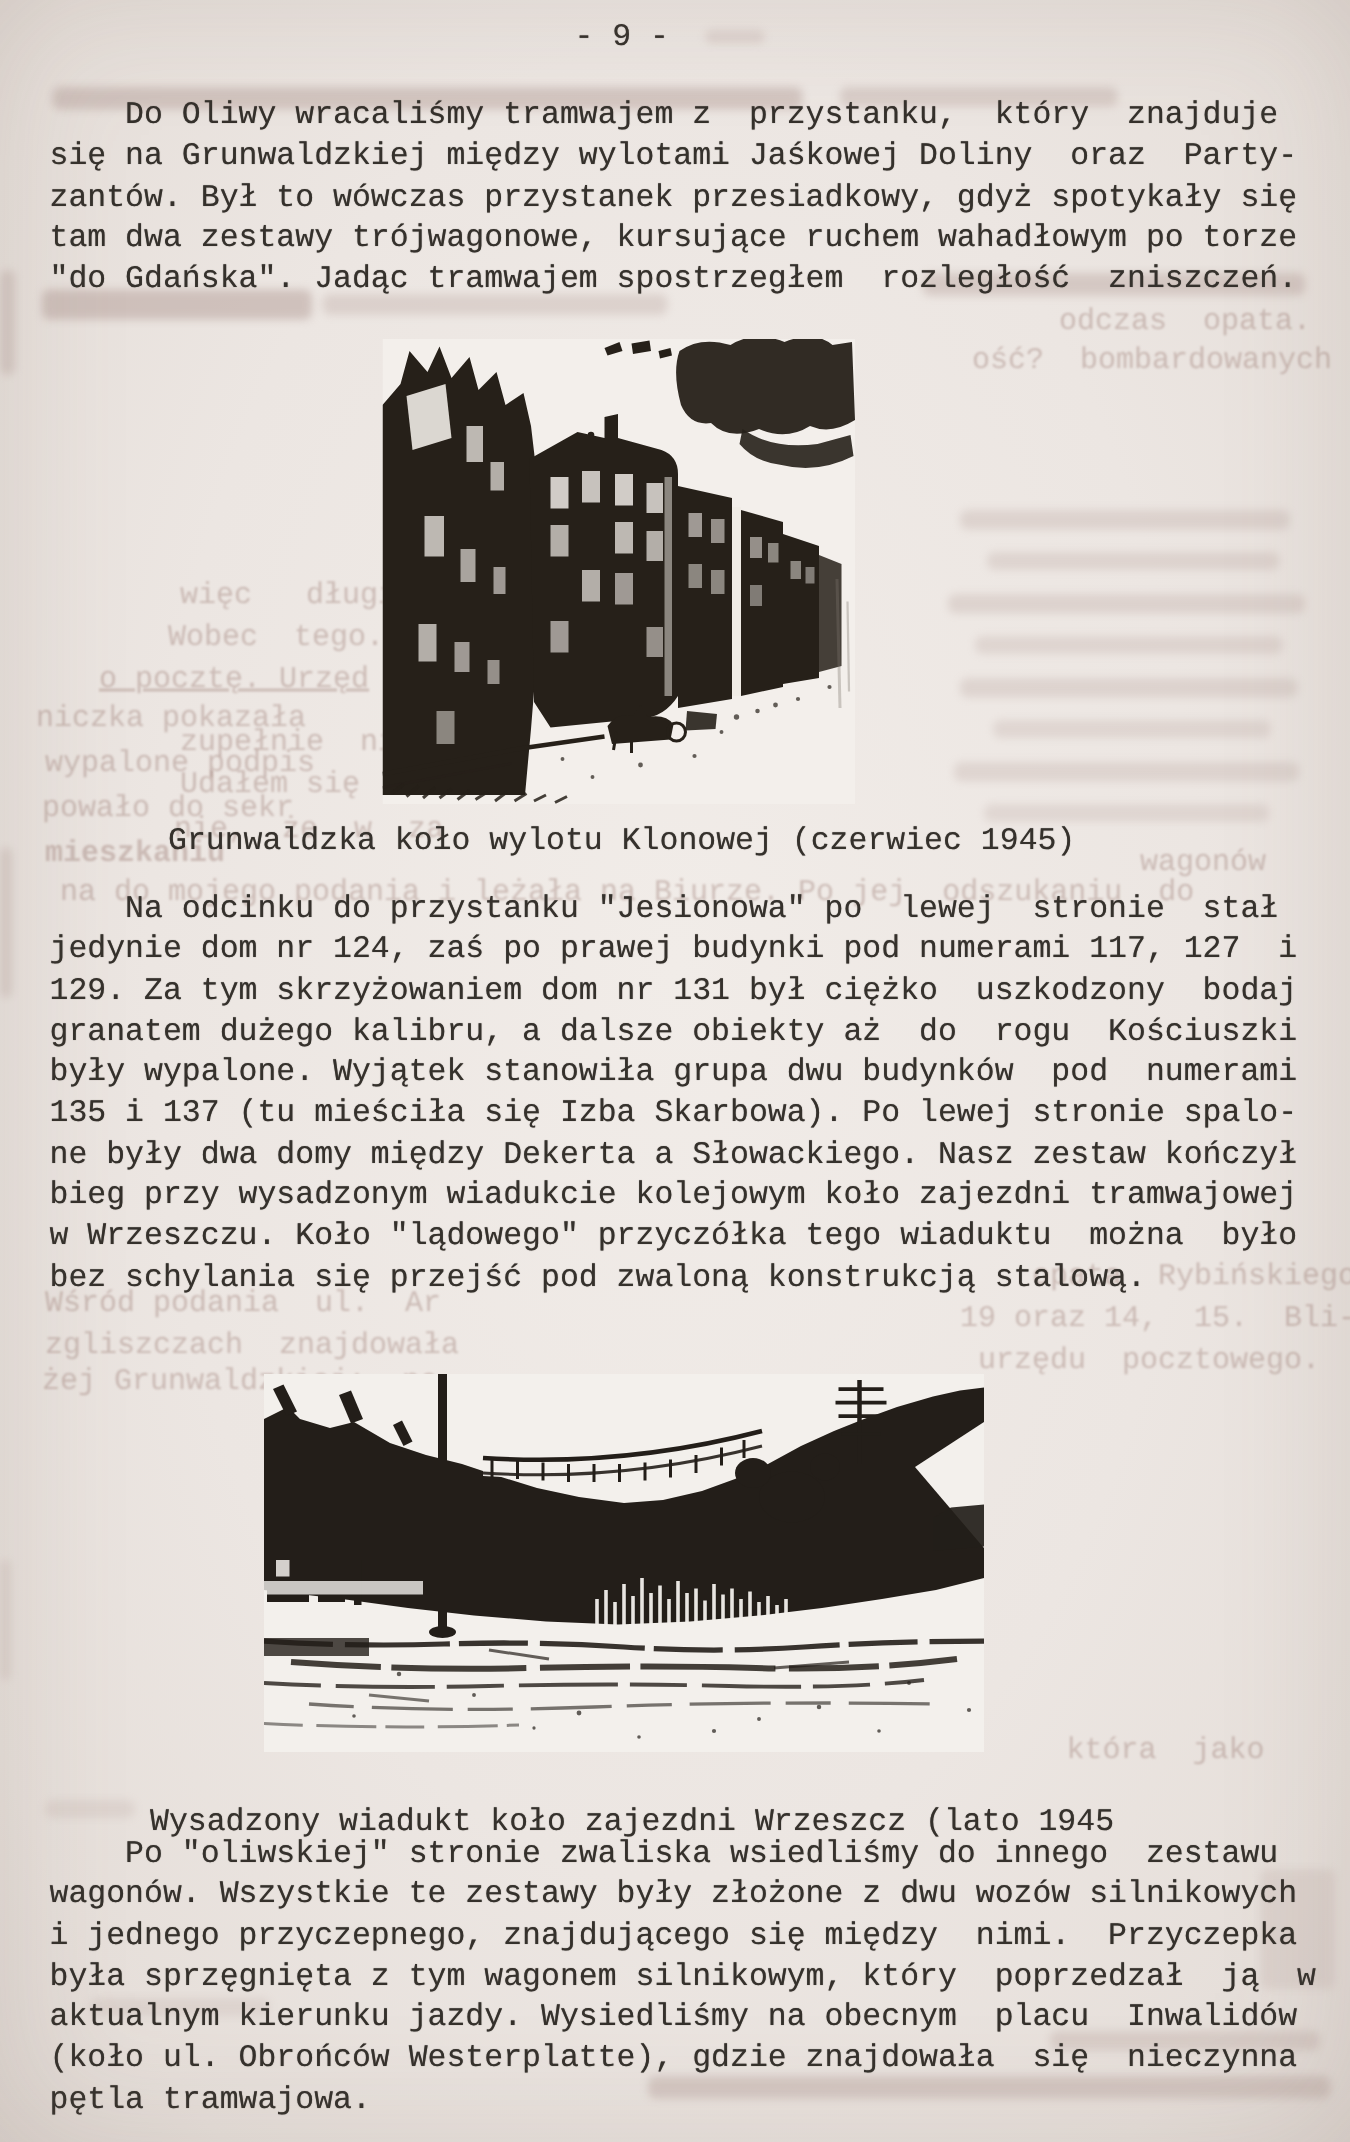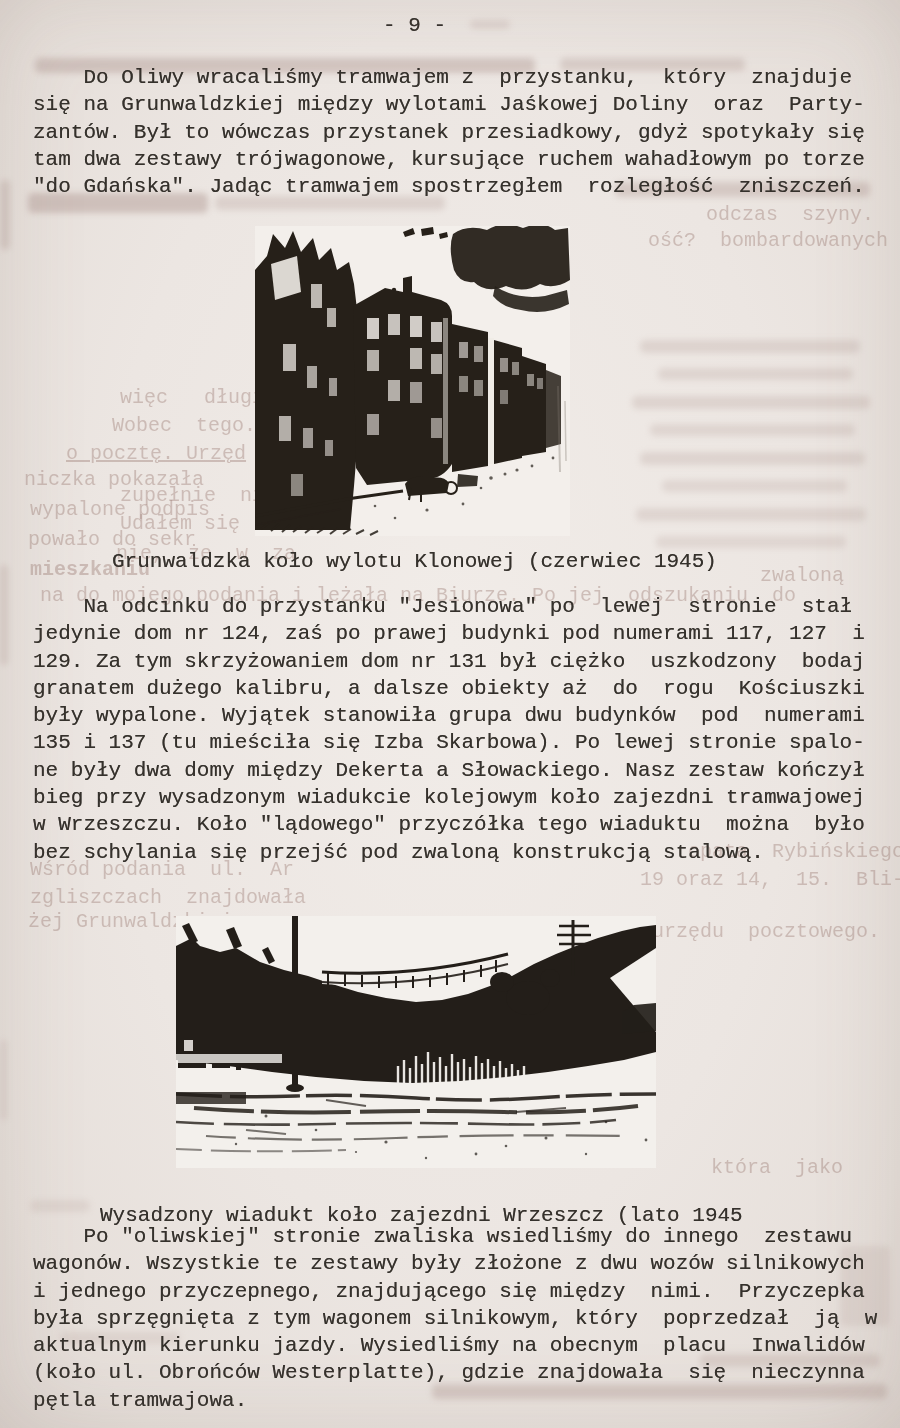--- a/index.html
+++ b/index.html
@@ -14,40 +14,40 @@
     color:rgba(155,122,116,0.40);filter:blur(0.7px);}
   .smudge{position:absolute;z-index:1;background:#b49e98;filter:blur(3px);border-radius:5px;}
   svg.photo{position:absolute;z-index:2;}
 </style>
 </head>
 <body>
 
 <div class="page">
 
   <div id="bleed">
-      <div class="ghost" style="left: 706px; top: 205px;">odczas  szyny.</div>
+      <div class="ghost" style="left: 706px; top: 205px;">odczas  opata.</div>
       <div class="ghost" style="left: 648px; top: 231px;">ość?  bombardowanych</div>
       <div class="ghost" style="left: 120px; top: 388px;">więc   długi</div>
       <div class="ghost" style="left: 112px; top: 416px;">Wobec  tego.</div>
       <div class="ghost" style="left: 66px; top: 444px; text-decoration: underline;">o pocztę. Urzęd</div>
       <div class="ghost" style="left: 24px; top: 470px;">niczka pokazała</div>
       <div class="ghost" style="left: 120px; top: 486px;">zupełnie  nie</div>
       <div class="ghost" style="left: 30px; top: 500px;">wypalone podpis</div>
       <div class="ghost" style="left: 120px; top: 514px;">Udałem się  po</div>
       <div class="ghost" style="left: 28px; top: 530px;">powało do sekr</div>
       <div class="ghost" style="left: 116px; top: 544px;">nie,  że  w  za</div>
       <div class="ghost" style="left: 30px; top: 560px; font-weight: bold;">mieszkaniu</div>
-      <div class="ghost" style="left: 760px; top: 566px;">zwaloną</div>
+      <div class="ghost" style="left: 760px; top: 566px;">wagonów</div>
       <div class="ghost" style="left: 40px; top: 586px;">na do mojego podania i leżała na Biurze. Po jej  odszukaniu  do</div>
       <div class="ghost" style="left: 30px; top: 860px;">Wśród podania  ul.  Ar</div>
       <div class="ghost" style="left: 30px; top: 888px;">zgliszczach  znajdowała</div>
       <div class="ghost" style="left: 28px; top: 912px;">żej Grunwaldzkiej;  po</div>
       <div class="ghost" style="left: 688px; top: 842px;">opata  Rybińskiego")</div>
       <div class="ghost" style="left: 640px; top: 870px;">19 oraz 14,  15.  Bli-</div>
-      <div class="ghost" style="left: 652px; top: 898px; margin-top: 24px;">urzędu  pocztowego.</div>
+      <div class="ghost" style="left: 652px; top: 898px;">urzędu  pocztowego.</div>
       <div class="ghost" style="left: 711px; top: 1158px;">która  jako</div>
       <div class="smudge" style="left: 35px; top: 58px; width: 500px; height: 15px; opacity: 0.45;"></div>
       <div class="smudge" style="left: 560px; top: 58px; width: 185px; height: 13px; opacity: 0.35;"></div>
       <div class="smudge" style="left: 470px; top: 20px; width: 40px; height: 9px; opacity: 0.25;"></div>
       <div class="smudge" style="left: 28px; top: 193px; width: 180px; height: 20px; opacity: 0.5;"></div>
       <div class="smudge" style="left: 215px; top: 196px; width: 230px; height: 14px; opacity: 0.3;"></div>
       <div class="smudge" style="left: 615px; top: 182px; width: 255px; height: 15px; opacity: 0.4;"></div>
       <div class="smudge" style="left: 640px; top: 340px; width: 220px; height: 13px; opacity: 0.28;"></div>
       <div class="smudge" style="left: 658px; top: 368px; width: 195px; height: 12px; opacity: 0.26;"></div>
       <div class="smudge" style="left: 632px; top: 396px; width: 238px; height: 13px; opacity: 0.28;"></div>

